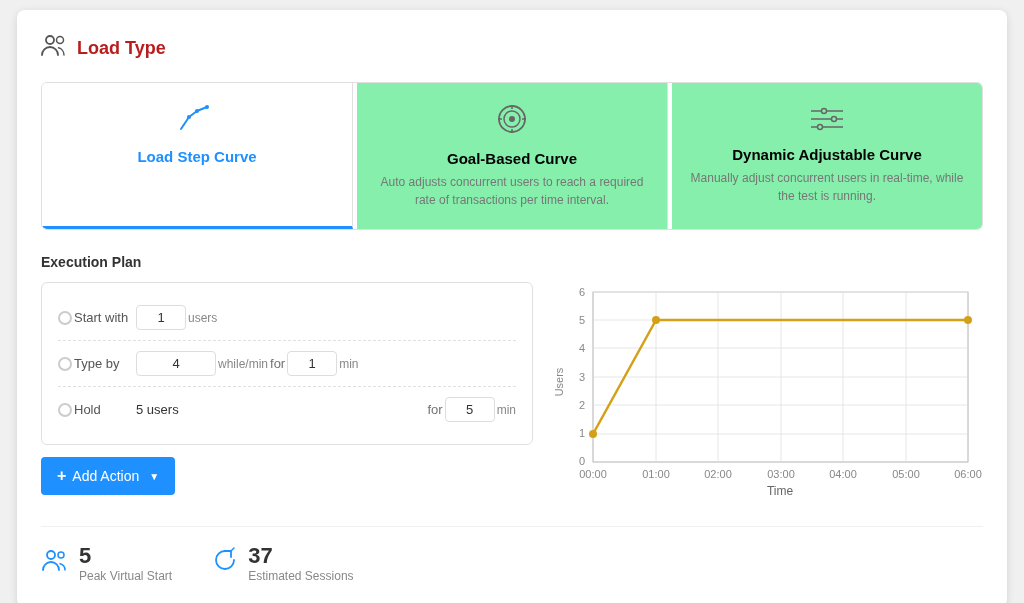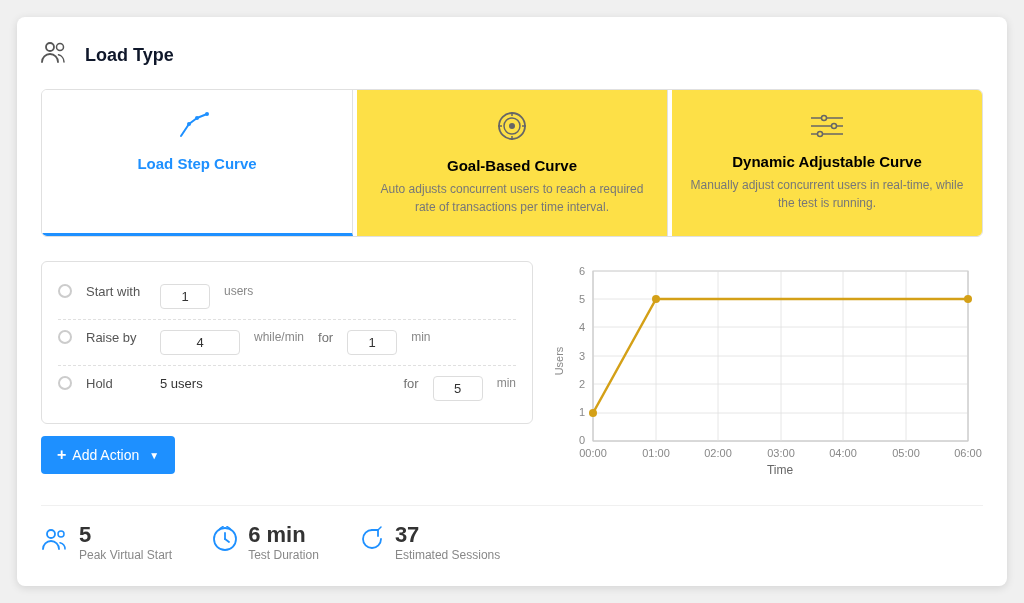--- a/index.html
+++ b/index.html
@@ -15,45 +15,45 @@
     .card {
       background: #fff;
       border-radius: 8px;
       padding: 24px;
       width: 990px;
       box-shadow: 0 2px 8px rgba(0,0,0,0.12);
     }
     .page-title {
       display: flex;
       align-items: center;
-      gap: 18px;
+      gap: 10px;
       font-size: 18px;
       font-weight: 600;
-      color: #0f172a;
+      color: #b91c1c;
       margin-bottom: 20px;
     }
     .page-title-icon {
       color: #555;
       font-size: 22px;
     }
     
     .load-type-row {
       display: flex;
       gap: 4px;
       border: 1px solid #e0e0e0;
       border-radius: 6px;
       overflow: hidden;
       margin-bottom: 24px;
     }
     .load-type-card {
       flex: 1;
       padding: 20px 16px;
       text-align: center;
       cursor: pointer;
-      background: #fde047;
+      background: #86efac;
       border-right: 1px solid #e0e0e0;
     }
     .load-type-card:last-child { border-right: none; }
     .load-type-card.active {
       background: #fff;
       border-bottom: 3px solid #1e90ff;
     }
     .load-type-card .icon {
       font-size: 28px;
       margin-bottom: 8px;
@@ -88,23 +88,24 @@
       flex: 1;
     }
     .exec-box {
       border: 1px solid #e0e0e0;
       border-radius: 6px;
       padding: 12px 16px;
       margin-bottom: 12px;
     }
     .exec-row {
       display: flex;
+      align-items: center;
       padding: 10px 0;
       border-bottom: 1px dashed #e0e0e0;
-      gap: 14px;
+      gap: 2px;
     }
     .exec-row:last-child { border-bottom: none; }
     .exec-radio {
       width: 14px;
       height: 14px;
       border-radius: 50%;
       border: 2px solid #ccc;
       flex-shrink: 0;
     }
     .exec-label {
@@ -257,36 +258,37 @@
           <line x1="2" y1="24" x2="8" y2="24" stroke="#666" stroke-width="1.6"></line>
           <circle cx="11" cy="24" r="2.5" stroke="#666" stroke-width="1.5" fill="none"></circle>
           <line x1="14" y1="24" x2="34" y2="24" stroke="#666" stroke-width="1.6"></line>
         </svg>
       </span>
       <div class="card-title">Dynamic Adjustable Curve</div>
       <div class="card-desc">Manually adjust concurrent users in real-time, while the test is running.</div>
     </div>
   </div>
 
+  <div class="section-title">Execution Plan</div>
 
   <div class="main-content">
 
     <div class="execution-plan">
       <div class="exec-box">
 
         <div class="exec-row">
           <div class="exec-radio"></div>
           <span class="exec-label">Start with</span>
           <input class="exec-input" type="text" value="1" style="">
           <span class="exec-unit">users</span>
         </div>
 
         <div class="exec-row">
           <div class="exec-radio"></div>
-          <span class="exec-label">Raise by</span>
+          <span class="exec-label">Type by</span>
           <input class="exec-input-wide" type="text" value="4" style="">
           <span class="exec-unit">while/min</span>
           <span class="exec-for">for</span>
           <input class="exec-input" type="text" value="1" style="">
           <span class="exec-unit">min</span>
         </div>
 
         <div class="exec-row">
           <div class="exec-radio"></div>
           <span class="exec-label">Hold</span>
@@ -368,35 +370,20 @@
           <circle cx="20" cy="7" r="3" stroke="#1e90ff" stroke-width="1.5" fill="none"></circle>
           <path d="M24 22c0-3-2-5.5-5-6.3" stroke="#1e90ff" stroke-width="1.5" fill="none" stroke-linecap="round"></path>
         </svg>
       </span>
       <div>
         <div class="stat-value">5</div>
         <div class="stat-label">Peak Virtual Start</div>
       </div>
     </div>
 
-    <div class="stat-item">
-      <span class="stat-icon">
-        <svg width="26" height="26" viewBox="0 0 26 26" fill="none" xmlns="http://www.w3.org/2000/svg">
-          <circle cx="13" cy="13" r="11" stroke="#1e90ff" stroke-width="1.8" fill="none"></circle>
-          <line x1="13" y1="7" x2="13" y2="13" stroke="#1e90ff" stroke-width="1.8" stroke-linecap="round"></line>
-          <line x1="13" y1="13" x2="17" y2="16" stroke="#1e90ff" stroke-width="1.8" stroke-linecap="round"></line>
-          <line x1="8" y1="2.5" x2="11" y2="0.5" stroke="#1e90ff" stroke-width="1.5" stroke-linecap="round"></line>
-          <line x1="18" y1="2.5" x2="15" y2="0.5" stroke="#1e90ff" stroke-width="1.5" stroke-linecap="round"></line>
-        </svg>
-      </span>
-      <div>
-        <div class="stat-value">6 min</div>
-        <div class="stat-label">Test Duration</div>
-      </div>
-    </div>
 
     <div class="stat-item">
       <span class="stat-icon">
         <svg width="26" height="26" viewBox="0 0 26 26" fill="none" xmlns="http://www.w3.org/2000/svg">
           <path d="M22 13c0 4.97-4.03 9-9 9S4 17.97 4 13 8.03 4 13 4" stroke="#1e90ff" stroke-width="1.8" fill="none" stroke-linecap="round"></path>
           <path d="M13 4 L19 4 L19 10" stroke="#1e90ff" stroke-width="1.8" fill="none" stroke-linecap="round" stroke-linejoin="round"></path>
           <path d="M19 4 L22 1" stroke="#1e90ff" stroke-width="1.5" fill="none" stroke-linecap="round"></path>
         </svg>
       </span>
       <div>

